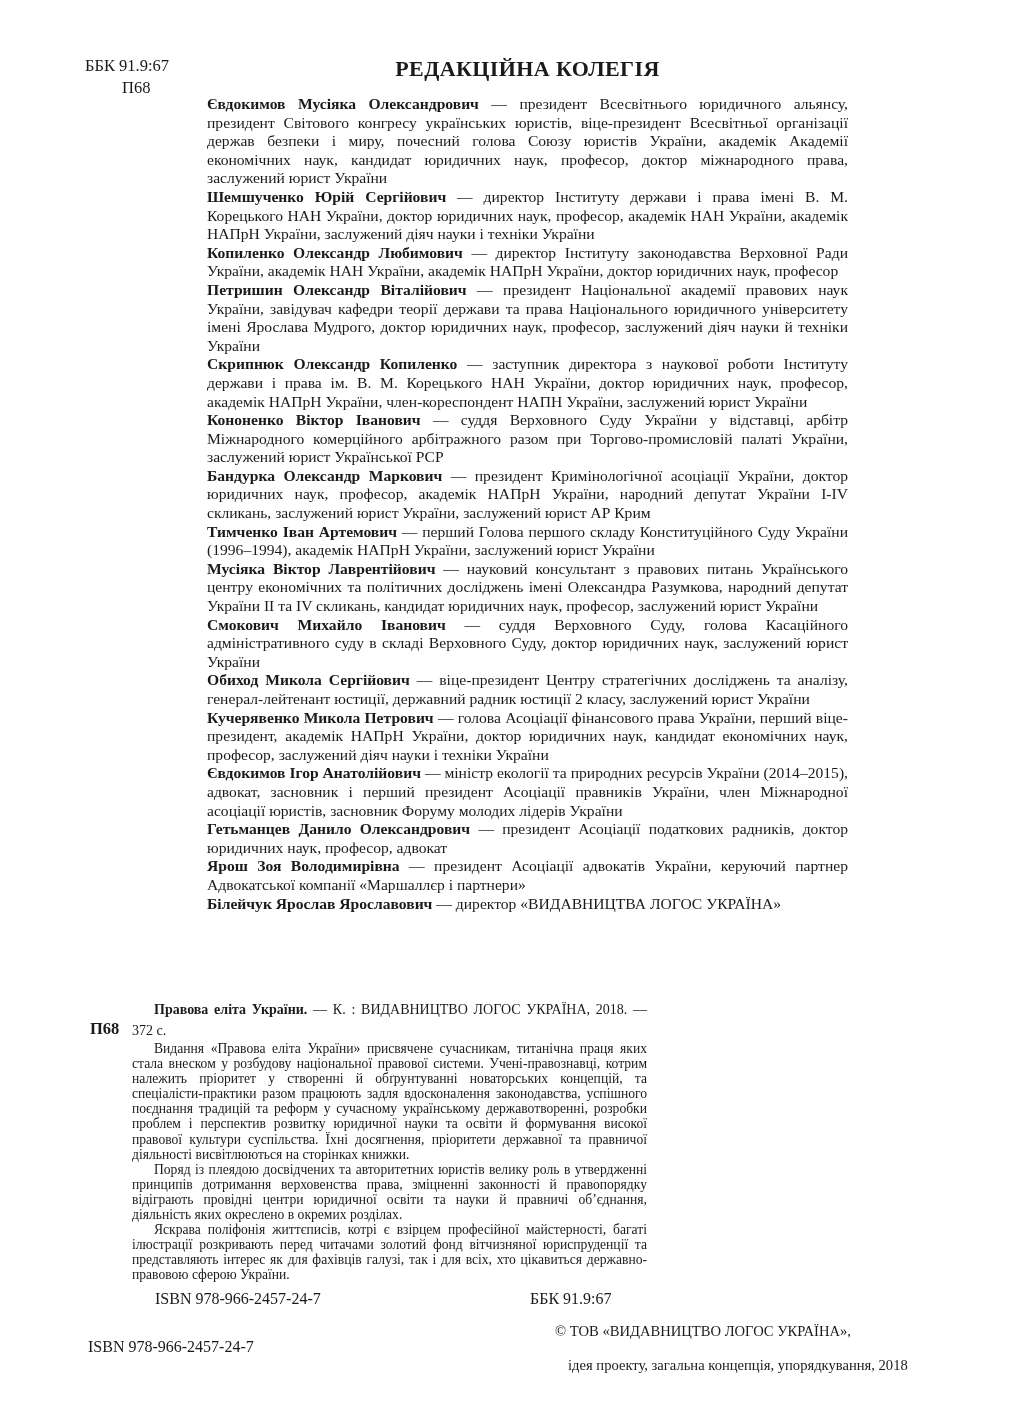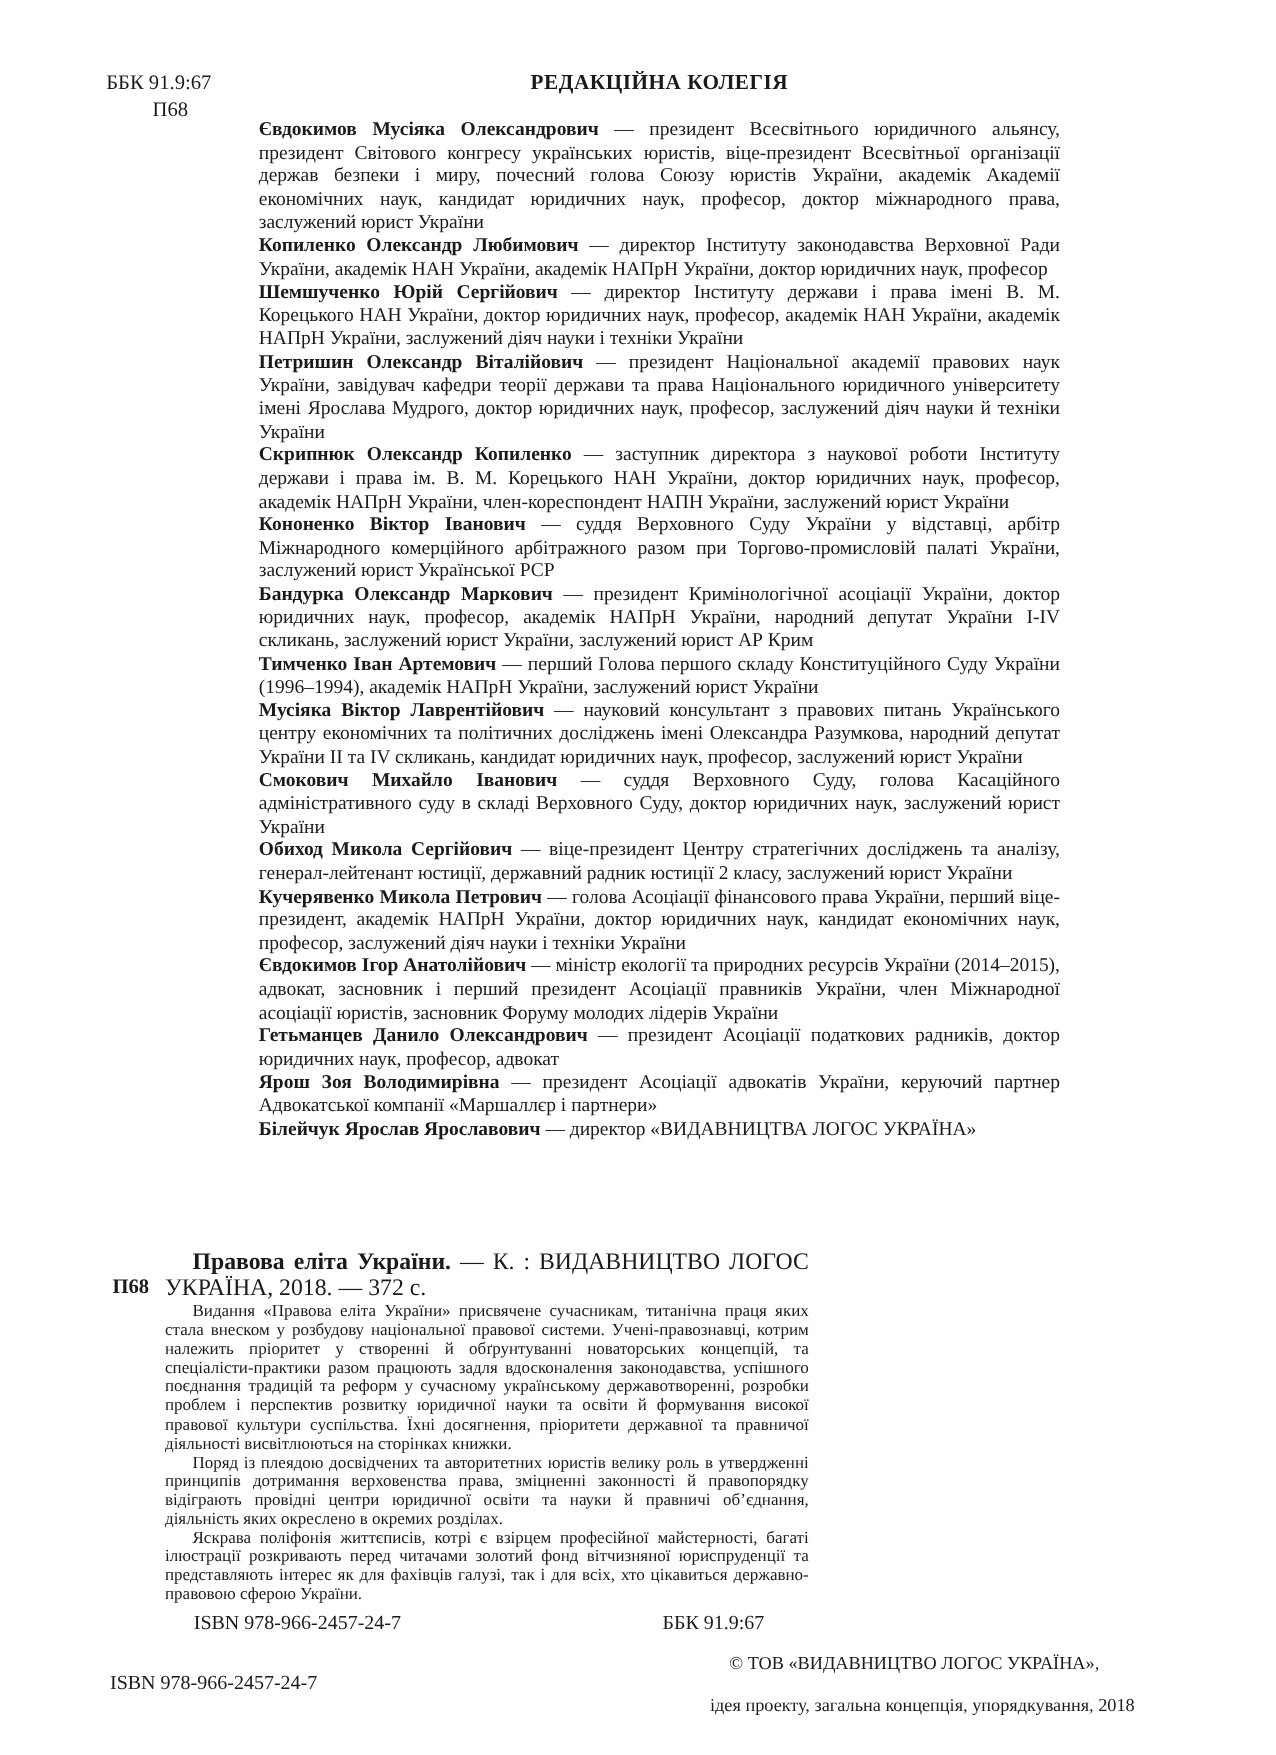--- a/index.html
+++ b/index.html
@@ -9,57 +9,57 @@
     font-family:"Liberation Serif","DejaVu Serif",serif;
     color:#1a1a1a;
     position:relative;
     -webkit-font-smoothing:antialiased;
   }
   .abs{position:absolute;}
   .bbk-top{left:85px;top:56px;font-size:16.5px;}
   .p68-top{left:122px;top:78px;font-size:16.5px;}
   .heading{
     left:207px;top:56px;width:641px;
-    text-align:center;font-weight:bold;font-size:17px;letter-spacing:.4px;
+    text-align:center;font-weight:bold;font-size:22px;letter-spacing:.4px;
   }
   .board{
     left:207px;top:95px;width:641px;
     font-size:15.6px;line-height:18.6px;
     text-align:justify;
   }
   .board p{margin:0;}
   .nm{font-weight:bold;}
   .p68-imprint{left:90px;top:1019px;font-size:16.5px;font-weight:bold;}
   .imprint{left:132px;top:999px;width:515px;}
   .bib{
-    margin:0;font-size:19px;line-height:21px;
+    margin:0;font-size:14px;line-height:21px;
     text-align:justify;text-indent:22px;
   }
   .ann{
     margin:0;font-size:13.6px;line-height:15.1px;
     text-align:justify;text-indent:22px;
   }
   .ann:first-of-type{margin-top:3px;}
   .isbn-inner{margin:7px 0 0 0;padding-left:23px;font-size:16px;}
   .bbk-bottom{left:530px;top:1290px;font-size:16px;}
   .isbn-bottom{left:88px;top:1338px;font-size:16px;}
-  .copyright{left:555px;top:1320px;font-size:14.6px;line-height:22px;text-align:center;}
+  .copyright{left:555px;top:1320px;font-size:14.6px;line-height:22px;}
   .cl2{padding-left:13px;margin-top:12px;}
 </style>
 </head>
 <body>
 
 <div class="abs bbk-top">ББК 91.9:67</div>
 <div class="abs p68-top">П68</div>
 <div class="abs heading">РЕДАКЦІЙНА КОЛЕГІЯ</div>
 
 <div class="abs board">
   <p><span class="nm">Євдокимов Мусіяка Олександрович</span><span> — президент Всесвітнього юридичного альянсу, президент Світового конгресу українських юристів, віце-президент Всесвітньої організації держав безпеки і миру, почесний голова Союзу юристів України, академік Академії економічних наук, кандидат юридичних наук, професор, доктор міжнародного права, заслужений юрист України</span></p>
+  <p><span class="nm">Шемшученко Юрій Сергійович</span><span> — директор Інституту держави і права імені В. М. Корецького НАН України, доктор юридичних наук, професор, академік НАН України, академік НАПрН України, заслужений діяч науки і техніки України</span></p>
   <p><span class="nm">Копиленко Олександр Любимович</span><span> — директор Інституту законодавства Верховної Ради України, академік НАН України, академік НАПрН України, доктор юридичних наук, професор</span></p>
-  <p><span class="nm">Шемшученко Юрій Сергійович</span><span> — директор Інституту держави і права імені В. М. Корецького НАН України, доктор юридичних наук, професор, академік НАН України, академік НАПрН України, заслужений діяч науки і техніки України</span></p>
   <p><span class="nm">Петришин Олександр Віталійович</span><span> — президент Національної академії правових наук України, завідувач кафедри теорії держави та права Національного юридичного університету імені Ярослава Мудрого, доктор юридичних наук, професор, заслужений діяч науки й техніки України</span></p>
   <p><span class="nm">Скрипнюк Олександр Копиленко</span><span> — заступник директора з наукової роботи Інституту держави і права ім. В. М.  Корецького НАН України, доктор юридичних наук, професор, академік НАПрН України, член-кореспондент НАПН України, заслужений юрист України</span></p>
   <p><span class="nm">Кононенко Віктор Іванович</span><span> — суддя Верховного Суду України у відставці, арбітр Міжнародного комерційного арбітражного разом при Торгово-промисловій палаті України, заслужений юрист Української РСР</span></p>
   <p><span class="nm">Бандурка Олександр Маркович</span><span> — президент Кримінологічної асоціації України, доктор юридичних наук, професор, академік НАПрН України, народний депутат України І-ІV скликань, заслужений юрист України, заслужений юрист АР Крим</span></p>
   <p><span class="nm">Тимченко Іван Артемович</span><span> — перший Голова першого складу Конституційного Суду України (1996–1994), академік НАПрН України, заслужений юрист України</span></p>
   <p><span class="nm">Мусіяка Віктор Лаврентійович</span><span> — науковий консультант з правових питань Українського центру економічних та політичних досліджень імені Олександра Разумкова, народний депутат України ІІ та ІV скликань, кандидат юридичних наук, професор, заслужений юрист України</span></p>
   <p><span class="nm">Смокович Михайло Іванович</span><span> — суддя Верховного Суду, голова Касаційного адміністративного суду в складі Верховного Суду, доктор юридичних наук, заслужений юрист України</span></p>
   <p><span class="nm">Обиход Микола Сергійович</span><span> — віце-президент Центру стратегічних досліджень та аналізу, генерал-лейтенант юстиції, державний радник юстиції 2 класу, заслужений юрист України</span></p>
   <p><span class="nm">Кучерявенко Микола Петрович</span><span> — голова Асоціації фінансового права України, перший віце-президент, академік НАПрН України, доктор юридичних наук, кандидат економічних наук, професор, заслужений діяч науки і техніки України</span></p>
   <p><span class="nm">Євдокимов Ігор Анатолійович</span><span> — міністр екології та природних ресурсів України (2014–2015), адвокат, засновник і перший президент Асоціації правників України, член Міжнародної асоціації юристів, засновник Форуму молодих лідерів України</span></p>

